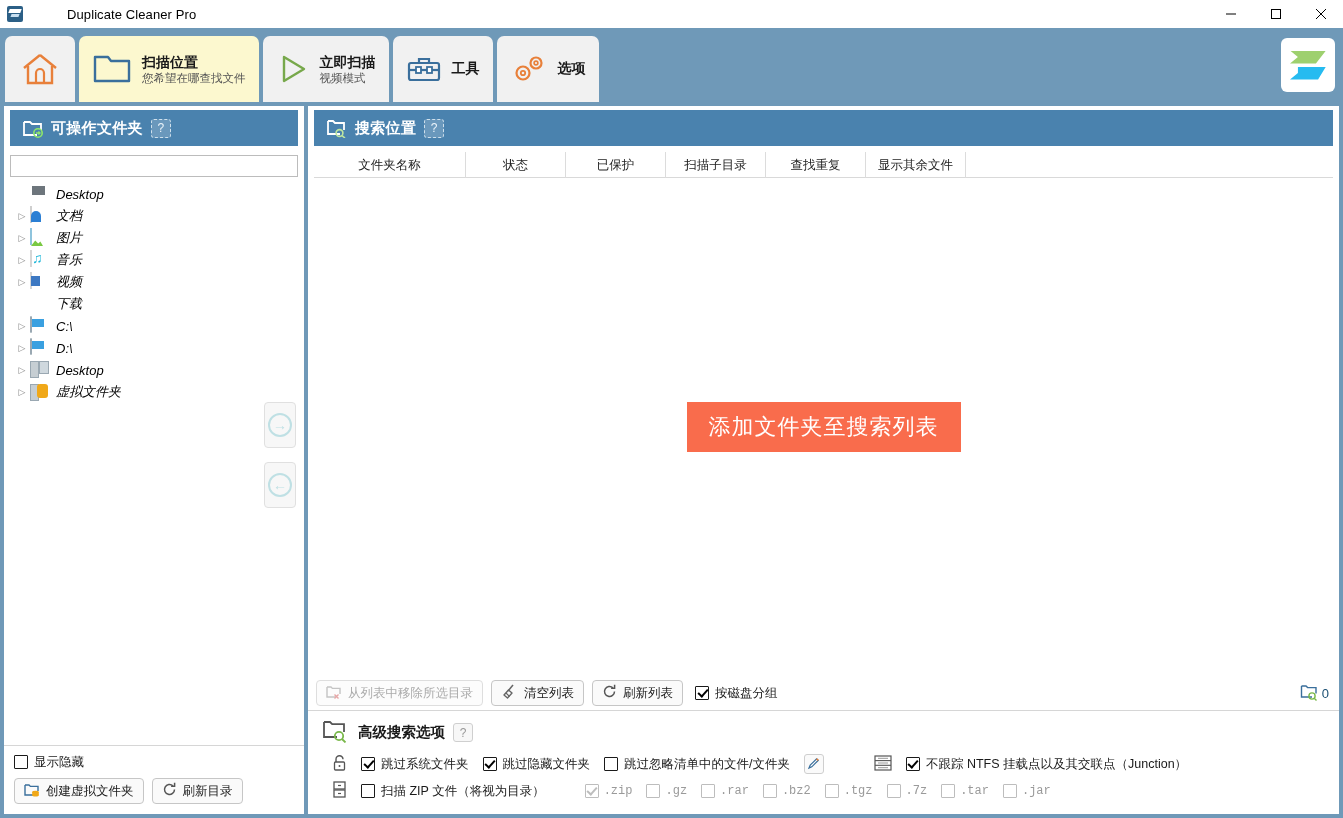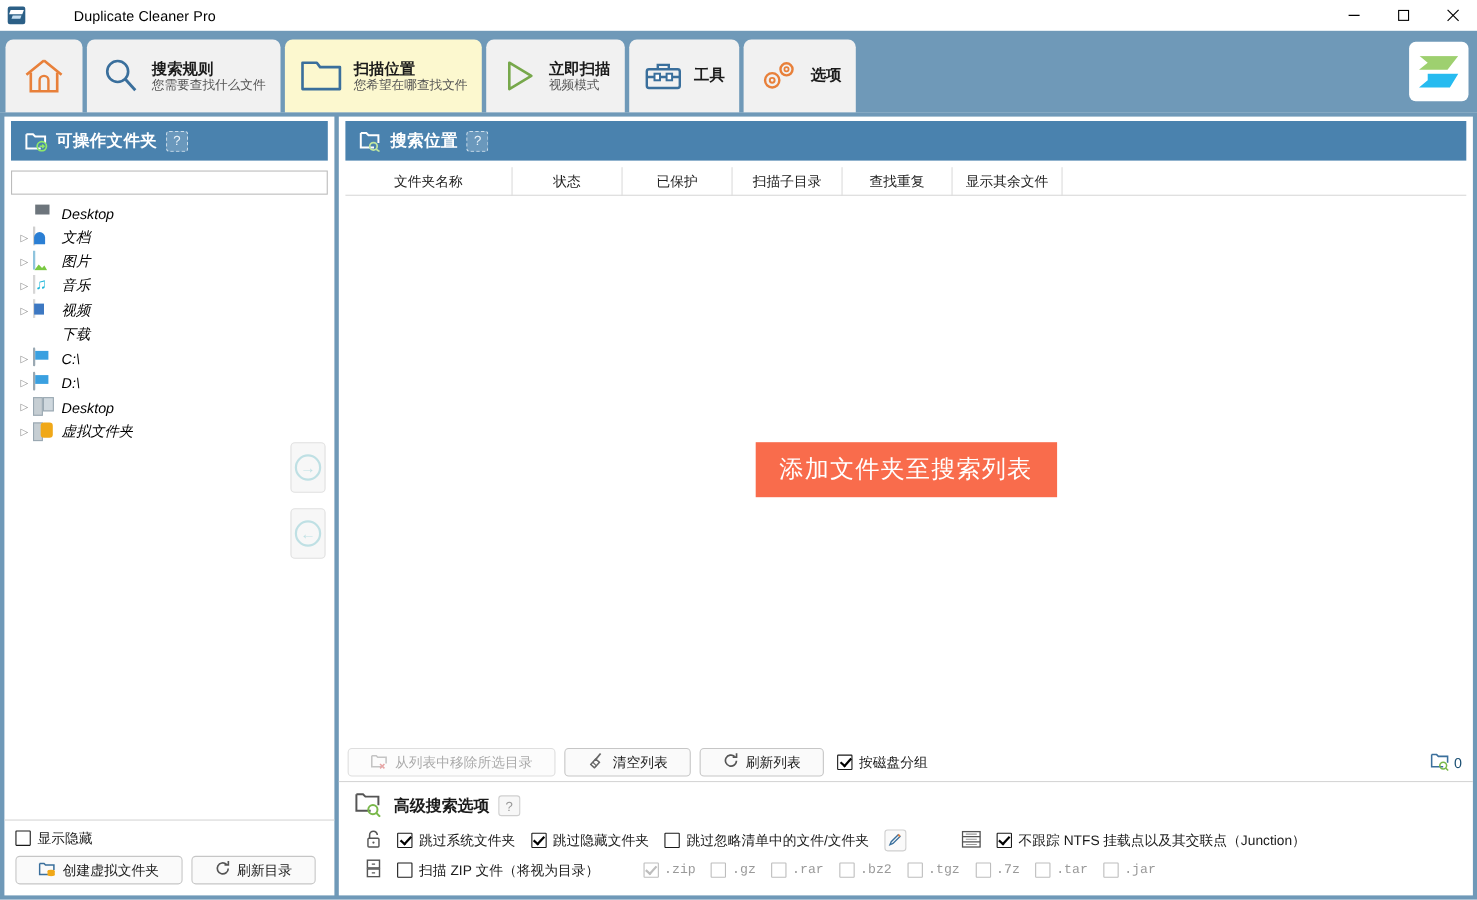--- a/index.html
+++ b/index.html
@@ -163,21 +163,21 @@
     width: 24px; height: 24px; border: 2px solid #bfe0e4; border-radius: 50%;
     display: flex; align-items: center; justify-content: center;
     color: #bfe0e4; font-size: 14px; line-height: 1;
   }
 
   .left-bottom { border-top: 1px solid #d6d6d6; padding: 8px 10px 0 10px; }
   .left-buttons { display: flex; gap: 8px; padding: 6px 10px 10px 10px; }
   .btn {
     height: 26px; border: 1px solid #c6c6c6; border-radius: 4px;
     background: #fafafa; display: inline-flex; align-items: center;
-    padding: 0 20px; font-size: 12.5px; color: #1a1a1a; gap: 6px;
+    padding: 0 9px; font-size: 12.5px; color: #1a1a1a; gap: 6px;
     cursor: default; white-space: nowrap;
   }
   .btn.disabled { color: #aaa; border-color: #dedede; background: #fcfcfc; }
 
   
   .cb { display: inline-flex; align-items: center; gap: 6px; cursor: default; }
   .cbbox {
     width: 14px; height: 14px; border: 1.5px solid #1a1a1a; background: #fff;
     flex: none; position: relative; border-radius: 1px;
   }
@@ -270,32 +270,20 @@
   <div class="tab home">
     <span class="tab-ico">
       <svg width="38" height="36" viewBox="0 0 38 36">
         <path d="M19 4 L35 17 M19 4 L3 17" fill="none" stroke="#e8803a" stroke-width="2.4"></path>
         <path d="M7 15 V32 H31 V15" fill="none" stroke="#e8803a" stroke-width="2.4"></path>
         <path d="M15 32 V22 a4 4 0 0 1 8 0 V32" fill="none" stroke="#e8803a" stroke-width="2.2"></path>
       </svg>
     </span>
   </div>
 
-  <div class="tab">
-    <span class="tab-ico">
-      <svg width="36" height="36" viewBox="0 0 36 36">
-        <circle cx="15" cy="14" r="9.5" fill="none" stroke="#3a6f9c" stroke-width="2.4"></circle>
-        <line x1="22" y1="21" x2="31" y2="31" stroke="#3a6f9c" stroke-width="2.6"></line>
-      </svg>
-    </span>
-    <span class="tab-txt">
-      <span class="tab-title">搜索规则</span>
-      <span class="tab-sub">您需要查找什么文件</span>
-    </span>
-  </div>
 
   <div class="tab active">
     <span class="tab-ico">
       <svg width="40" height="34" viewBox="0 0 40 34">
         <path d="M3 9 V29 H37 V9 H19 L16 5 H3 Z" fill="none" stroke="#3a6f9c" stroke-width="2.4" stroke-linejoin="round"></path>
       </svg>
     </span>
     <span class="tab-txt">
       <span class="tab-title">扫描位置</span>
       <span class="tab-sub">您希望在哪查找文件</span>

